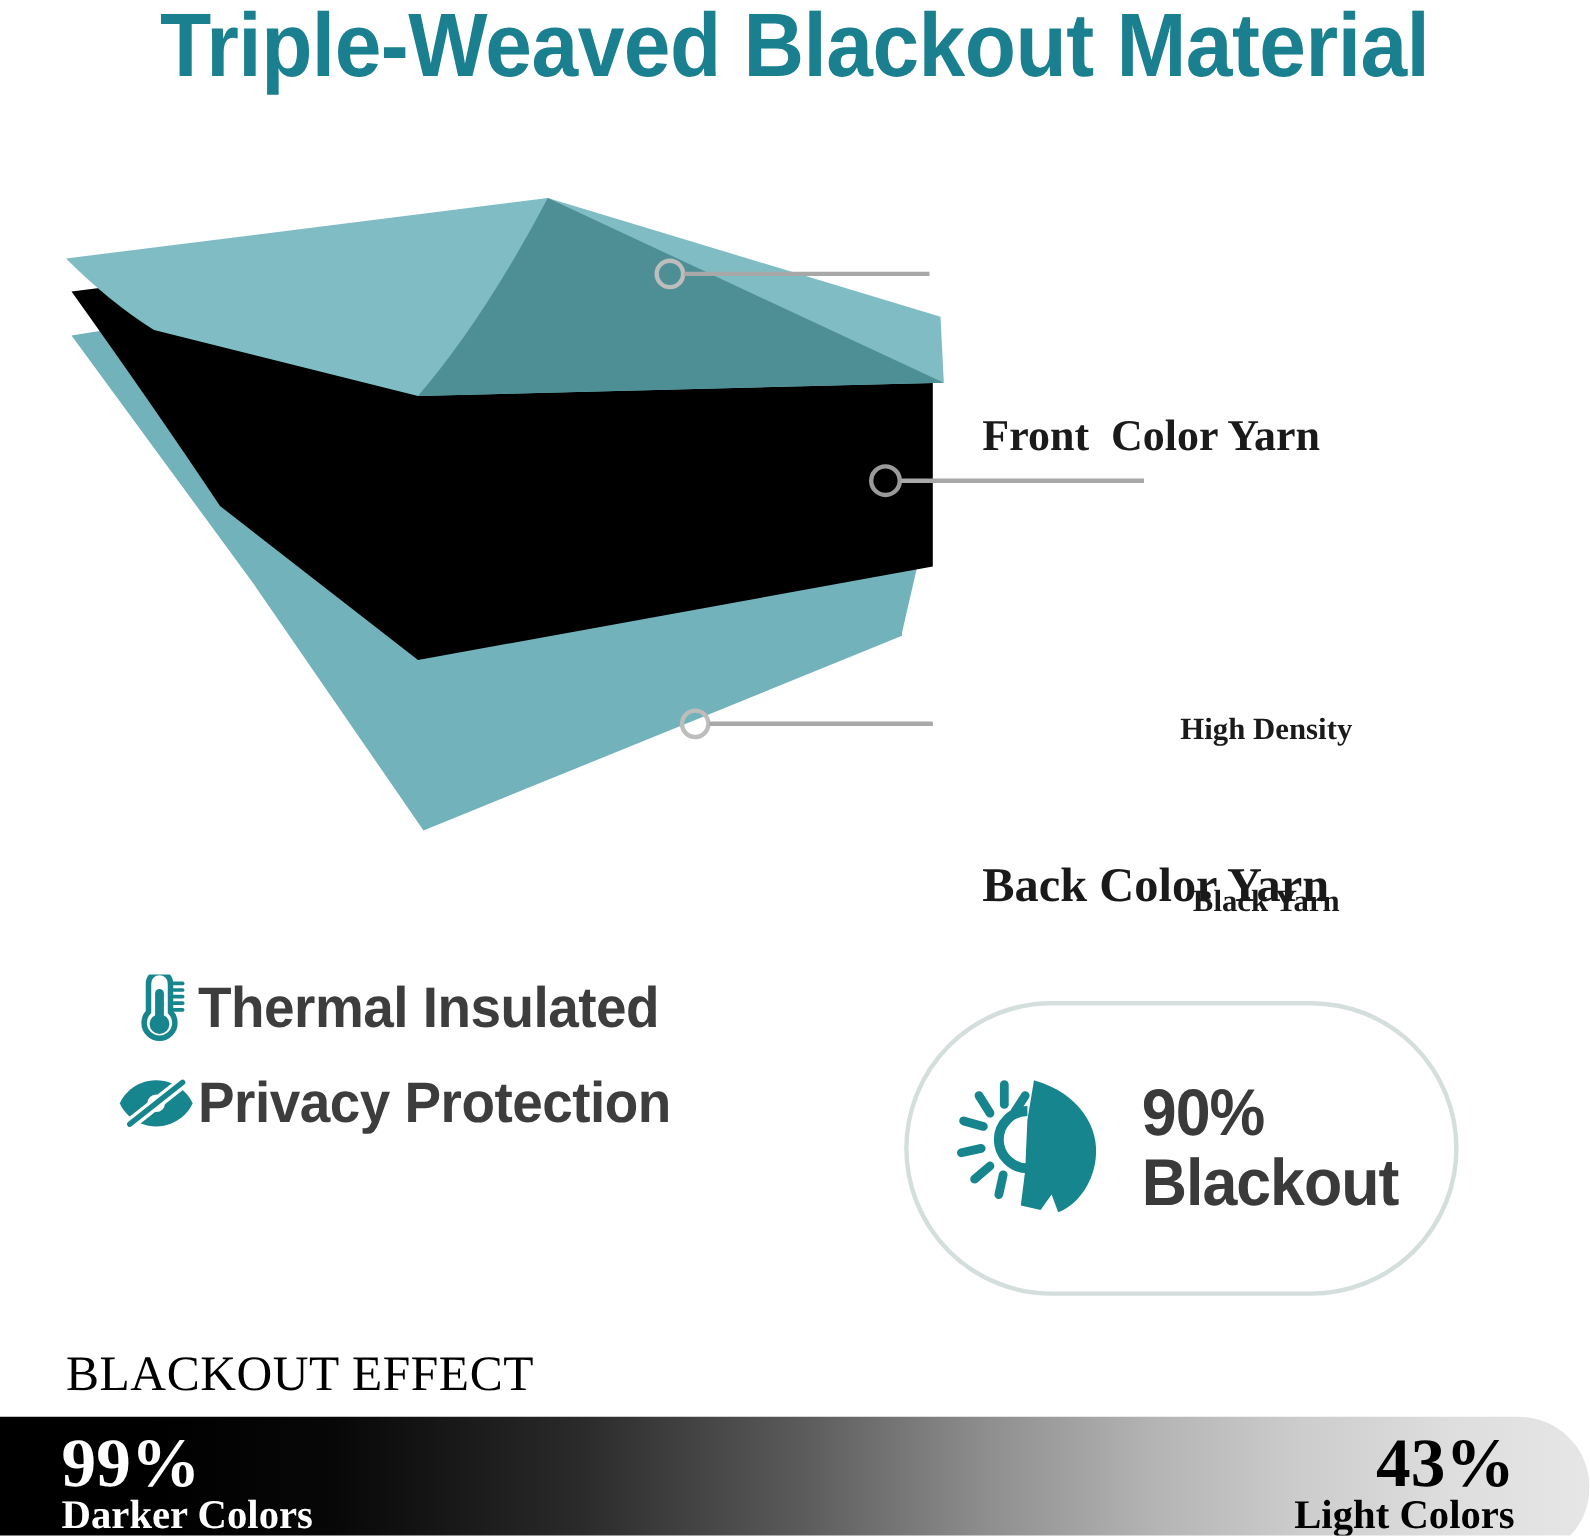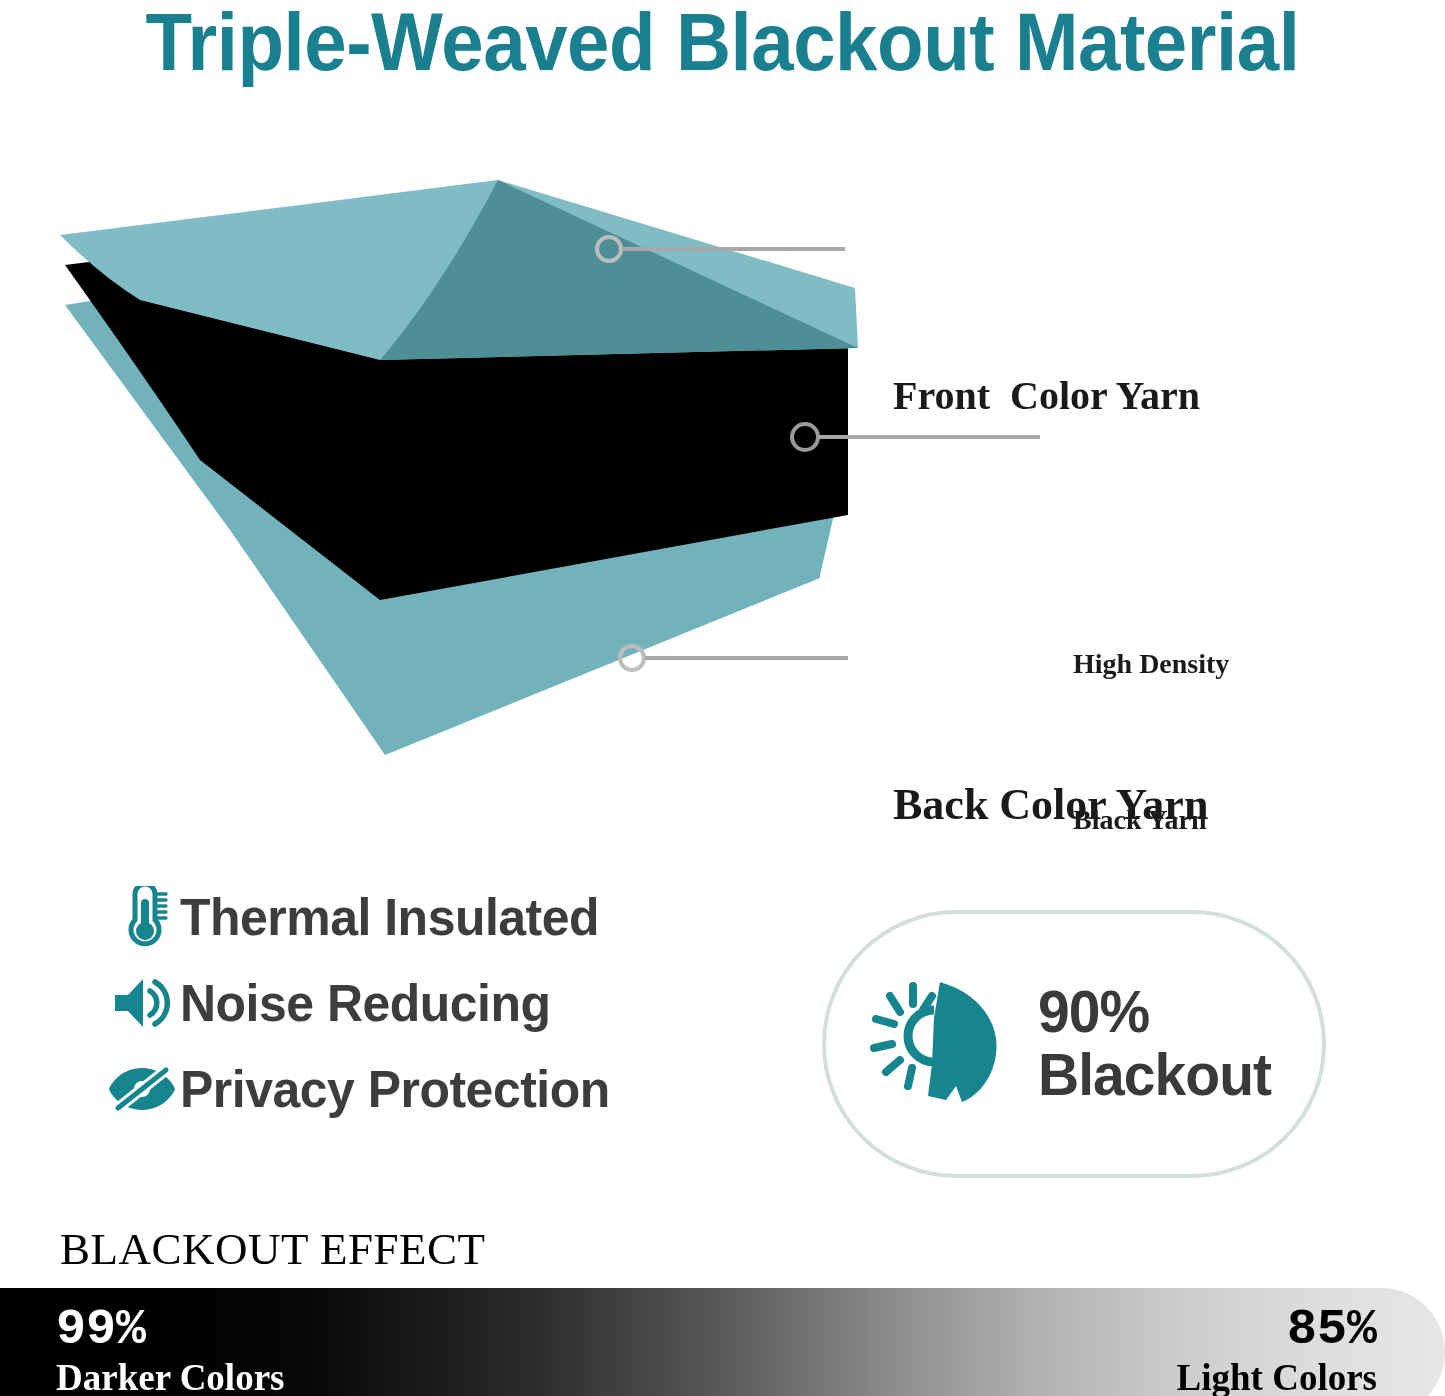--- a/index.html
+++ b/index.html
@@ -42,20 +42,21 @@
     height: 620px;
   }
   #diagram svg { display: block; }
 
   .lbl {
     position: absolute;
     font-family: "Liberation Serif", serif;
     font-weight: bold;
     color: #1a1a1a;
     white-space: pre;
+    text-align: center;
   }
   #label-front {
     left: 893px;
     top: 222px;
     font-size: 40px;
     line-height: 48px;
   }
   #label-black {
     left: 1073px;
     top: 384px;
@@ -190,23 +191,23 @@
     left: 56px;
     top: 1303px;
     text-align: left;
   }
   #bar-right {
     right: 68px;
     top: 1303px;
     text-align: right;
   }
   .bar-pct {
-    font-family: Liberation Mono, monospace;
-    font-weight: bold;
-    font-size: 50px;
+    font-family: Liberation Serif, serif;
+    font-weight: bold;
+    font-size: 63px;
     line-height: 54px;
   }
   .bar-sub {
     font-family: "Liberation Serif", serif;
     font-weight: bold;
     font-size: 37px;
     line-height: 42px;
   }
   #bar-left .bar-pct, #bar-left .bar-sub { color: #ffffff; }
   #bar-right .bar-pct, #bar-right .bar-sub { color: #000000; }
@@ -264,30 +265,20 @@
           <line x1="43" y1="14" x2="51" y2="14"></line>
           <line x1="43" y1="20" x2="51" y2="20"></line>
           <line x1="43" y1="26" x2="51" y2="26"></line>
           <line x1="43" y1="32" x2="51" y2="32"></line>
         </g>
       </svg>
     </span>
     <span class="feature-label">Thermal Insulated</span>
   </div>
 
-  <div class="feature-row">
-    <span class="feature-icon">
-      <svg width="62" height="58" viewBox="0 0 62 58" xmlns="http://www.w3.org/2000/svg">
-        <path d="M4 21 L17 21 L32 5 L32 53 L17 37 L4 37 Z" fill="#17858d"></path>
-        <path d="M39 17 a14 14 0 0 1 0 24" fill="none" stroke="#17858d" stroke-width="5.5" stroke-linecap="round"></path>
-        <path d="M44 8 a24 24 0 0 1 0 42" fill="none" stroke="#17858d" stroke-width="5.5" stroke-linecap="round"></path>
-      </svg>
-    </span>
-    <span class="feature-label">Noise Reducing</span>
-  </div>
 
   <div class="feature-row">
     <span class="feature-icon">
       <svg width="70" height="52" viewBox="0 0 70 52" xmlns="http://www.w3.org/2000/svg">
         <defs>
           <mask id="eyemask">
             <rect x="0" y="0" width="70" height="52" fill="#fff"></rect>
             <line x1="11" y1="45" x2="59" y2="7" stroke="#000" stroke-width="11" stroke-linecap="round"></line>
             <circle cx="35" cy="26" r="8" fill="#000"></circle>
           </mask>
@@ -326,15 +317,15 @@
 
 <div id="effect-title">BLACKOUT EFFECT</div>
 <div id="effect-bar"></div>
 
 <div class="bar-block" id="bar-left">
   <div class="bar-pct">99%</div>
   <div class="bar-sub">Darker Colors</div>
 </div>
 
 <div class="bar-block" id="bar-right">
-  <div class="bar-pct">85%</div>
+  <div class="bar-pct">43%</div>
   <div class="bar-sub">Light Colors</div>
 </div>
 
 </body></html>

